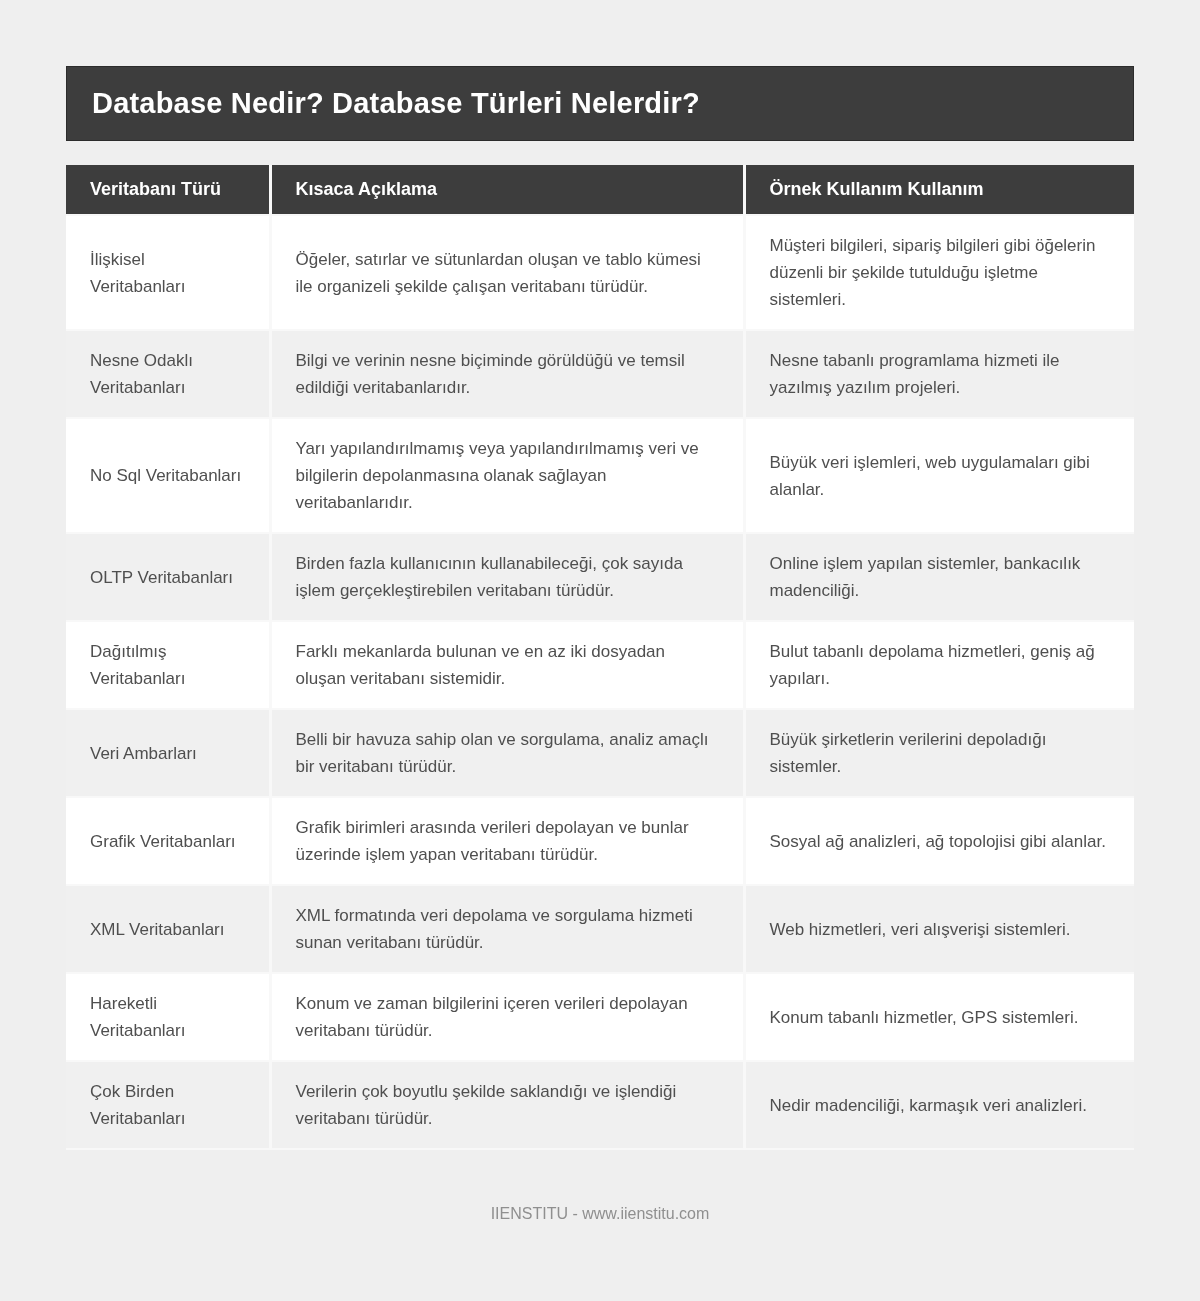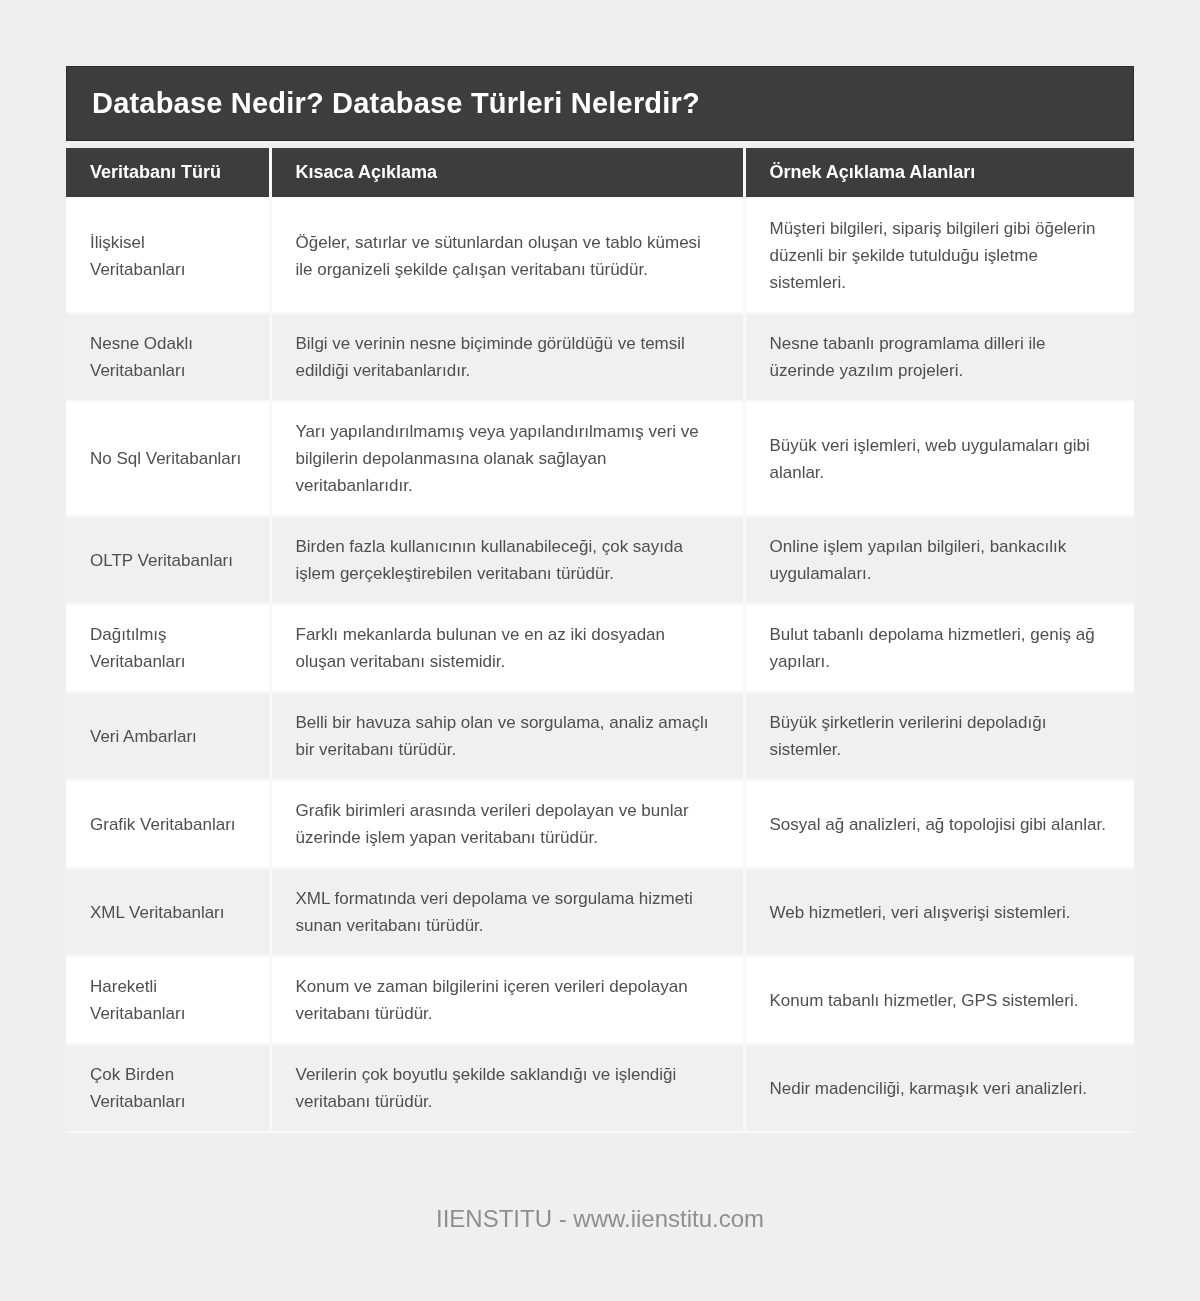--- a/index.html
+++ b/index.html
@@ -25,21 +25,21 @@
     width:1068px;
   }
   .title-bar{
     background: var(--dark);
     border: 1px solid var(--dark-border);
     color:#ffffff;
     font-size:29px;
     font-weight:bold;
     padding: 20px 25px;
     letter-spacing: .2px;
-    margin-bottom: 7px;
+    margin-bottom: 24px;
   }
   table.db-table{
     width:100%;
     table-layout: fixed;
     border-collapse: collapse;
   }
   col.c1{ width:204px; }
   col.c2{ width:474px; }
   col.c3{ width:390px; }
   .db-table th{
@@ -64,62 +64,62 @@
     border-bottom: 2px solid var(--gap);
   }
   .db-table tbody tr:nth-child(odd) td{ background: var(--row-odd); }
   .db-table tbody tr:nth-child(even) td{ background: var(--row-even); }
   .footer{
     position:absolute;
     left:0; top:1205px;
     width:100%;
     text-align:center;
     color: var(--footer-text);
-    font-size:24px;
+    font-size:16px;
   }
 </style>
 </head>
 <body>
 
 <div class="card">
   <div class="title-bar">Database Nedir? Database Türleri Nelerdir?</div>
 
   <table class="db-table">
     <colgroup>
       <col class="c1">
         <col class="c2">
         <col class="c3">
     </colgroup>
     <thead>
       <tr>
         <th>Veritabanı Türü</th>
         <th>Kısaca Açıklama</th>
-        <th>Örnek Açıklama Alanları</th>
+        <th>Örnek Kullanım Kullanım</th>
       </tr>
     </thead>
     <tbody id="table-body">
         <tr>
     <td>İlişkisel Veritabanları</td>
     <td>Öğeler, satırlar ve sütunlardan oluşan ve tablo kümesi ile organizeli şekilde çalışan veritabanı türüdür.</td>
     <td>Müşteri bilgileri, sipariş bilgileri gibi öğelerin düzenli bir şekilde tutulduğu işletme sistemleri.</td>
   </tr>
         <tr>
     <td>Nesne Odaklı Veritabanları</td>
     <td>Bilgi ve verinin nesne biçiminde görüldüğü ve temsil edildiği veritabanlarıdır.</td>
-    <td>Nesne tabanlı programlama dilleri ile üzerinde yazılım projeleri.</td>
+    <td>Nesne tabanlı programlama hizmeti ile yazılmış yazılım projeleri.</td>
   </tr>
         <tr>
     <td>No Sql Veritabanları</td>
     <td>Yarı yapılandırılmamış veya yapılandırılmamış veri ve bilgilerin depolanmasına olanak sağlayan veritabanlarıdır.</td>
     <td>Büyük veri işlemleri, web uygulamaları gibi alanlar.</td>
   </tr>
         <tr>
     <td>OLTP Veritabanları</td>
     <td>Birden fazla kullanıcının kullanabileceği, çok sayıda işlem gerçekleştirebilen veritabanı türüdür.</td>
-    <td>Online işlem yapılan bilgileri, bankacılık uygulamaları.</td>
+    <td>Online işlem yapılan sistemler, bankacılık madenciliği.</td>
   </tr>
         <tr>
     <td>Dağıtılmış Veritabanları</td>
     <td>Farklı mekanlarda bulunan ve en az iki dosyadan oluşan veritabanı sistemidir.</td>
     <td>Bulut tabanlı depolama hizmetleri, geniş ağ yapıları.</td>
   </tr>
         <tr>
     <td>Veri Ambarları</td>
     <td>Belli bir havuza sahip olan ve sorgulama, analiz amaçlı bir veritabanı türüdür.</td>
     <td>Büyük şirketlerin verilerini depoladığı sistemler.</td>

